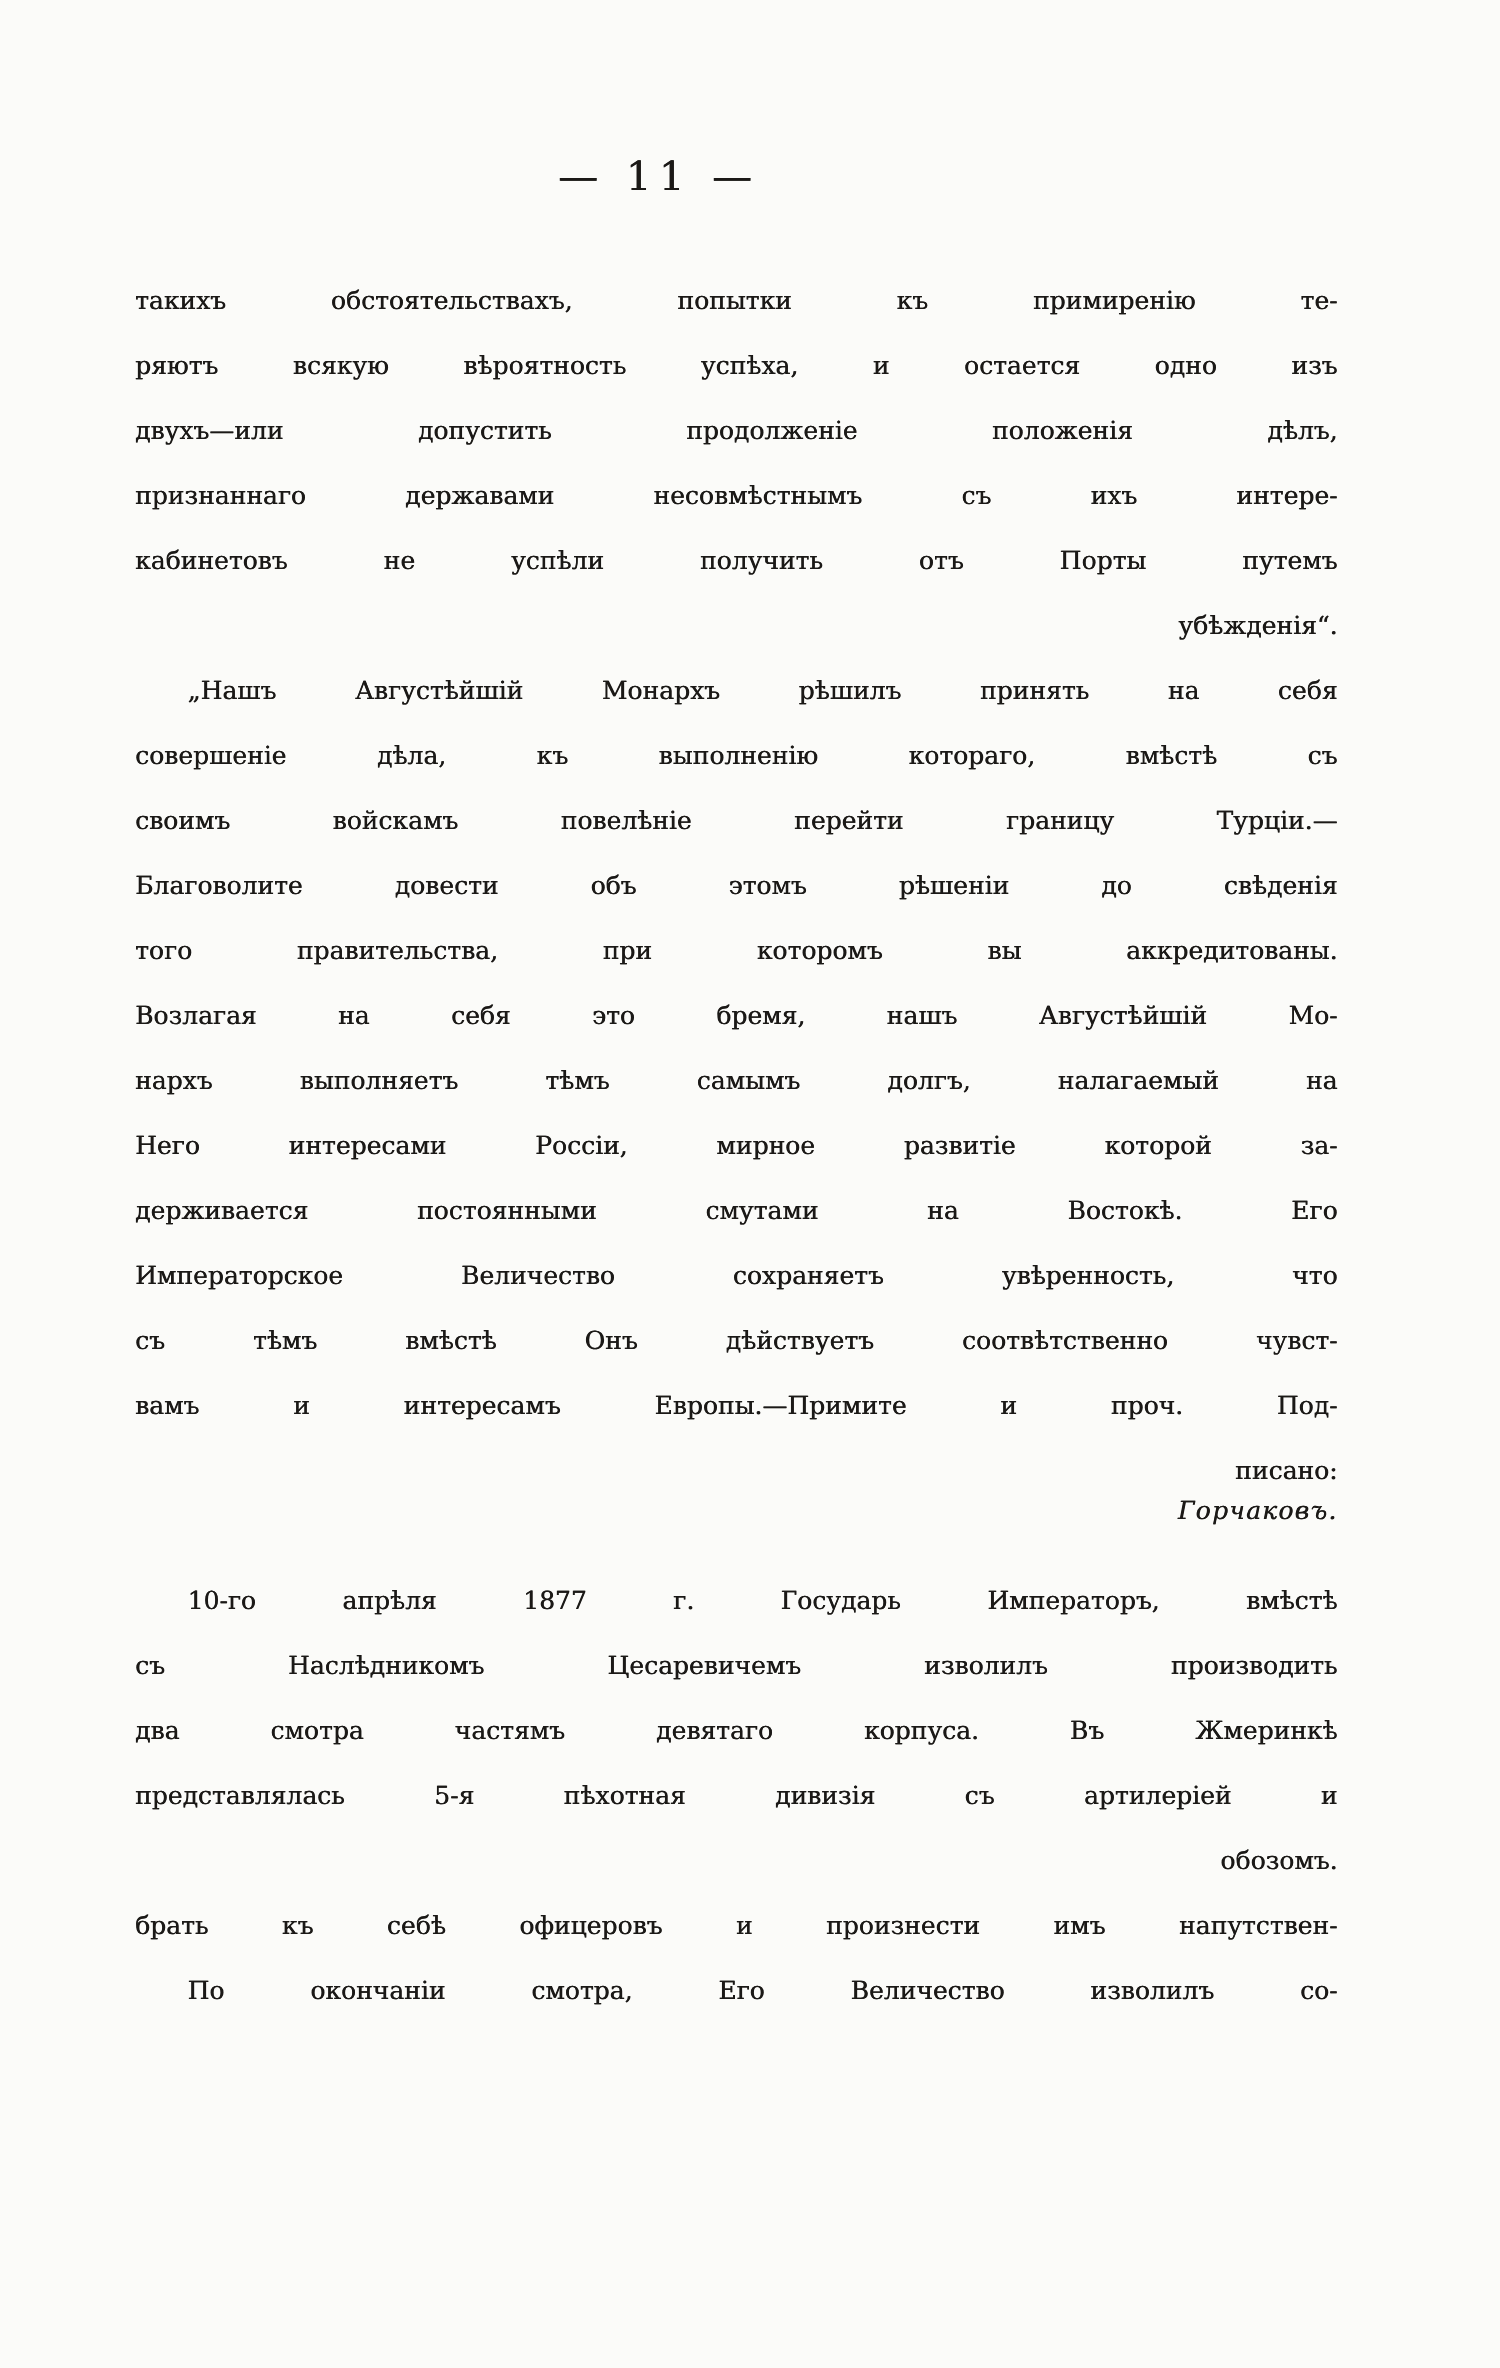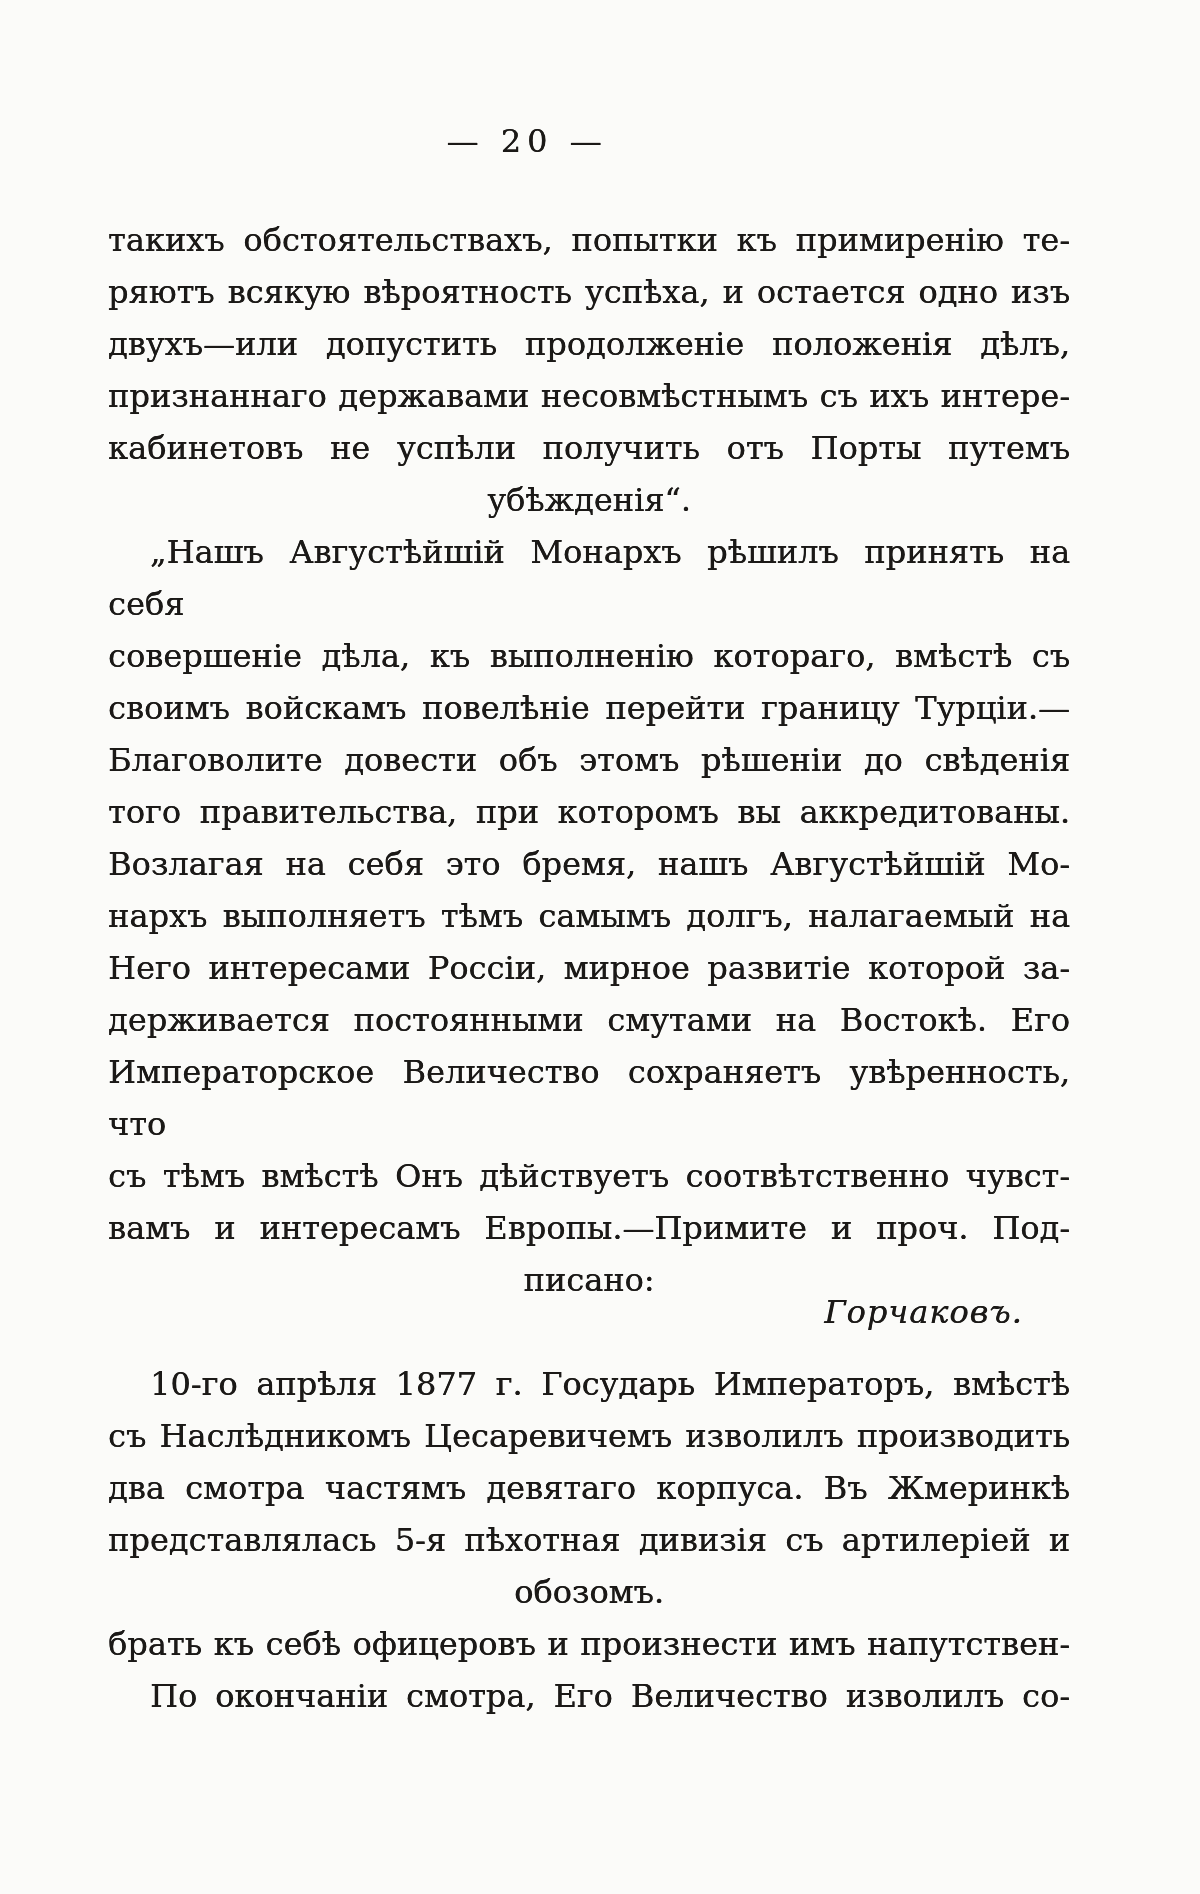--- a/index.html
+++ b/index.html
@@ -18,46 +18,46 @@
     text-align: center;
     transform: translateX(-62px);
     font-size: 32px;
     letter-spacing: 6px;
     height: 42px; line-height: 42px;
     text-shadow: 0.35px 0 0 currentColor;
   }
   .text-block {
     margin: 52px 0 0 108px;
     width: 962px;
-    font-size: 32px;
+    font-size: 20px;
     line-height: 52px;
     text-shadow: 0.35px 0 0 currentColor;
   }
-  .line { text-align: center; white-space: nowrap; }
+  .line { text-align: right; white-space: nowrap; }
   .line.just {
     white-space: normal;
     text-align: justify;
     text-align-last: justify;
     text-justify: inter-word;
   }
   .line.indent { text-indent: 42px; }
   .line.signature {
     font-style: italic;
     padding-left: 669px;
     margin-top: -20px;
     margin-bottom: 20px;
     letter-spacing: 1px;
   }
 </style>
 </head>
 <body>
 
 <div class="page">
 
-  <div class="page-header">— 20 —</div>
+  <div class="page-header">— 11 —</div>
 
   <div class="text-block">
       <div class="line just">такихъ обстоятельствахъ, попытки къ примиренію те-</div>
       <div class="line just">ряютъ всякую вѣроятность успѣха, и остается одно изъ</div>
       <div class="line just">двухъ—или допустить продолженіе положенія дѣлъ,</div>
       <div class="line just">признаннаго державами несовмѣстнымъ съ ихъ интере-</div>
       <div class="line just">кабинетовъ не успѣли получить отъ Порты путемъ</div>
       <div class="line">убѣжденія“.</div>
       <div class="line just indent">„Нашъ Августѣйшій Монархъ рѣшилъ принять на себя</div>
       <div class="line just">совершеніе дѣла, къ выполненію котораго, вмѣстѣ съ</div>

